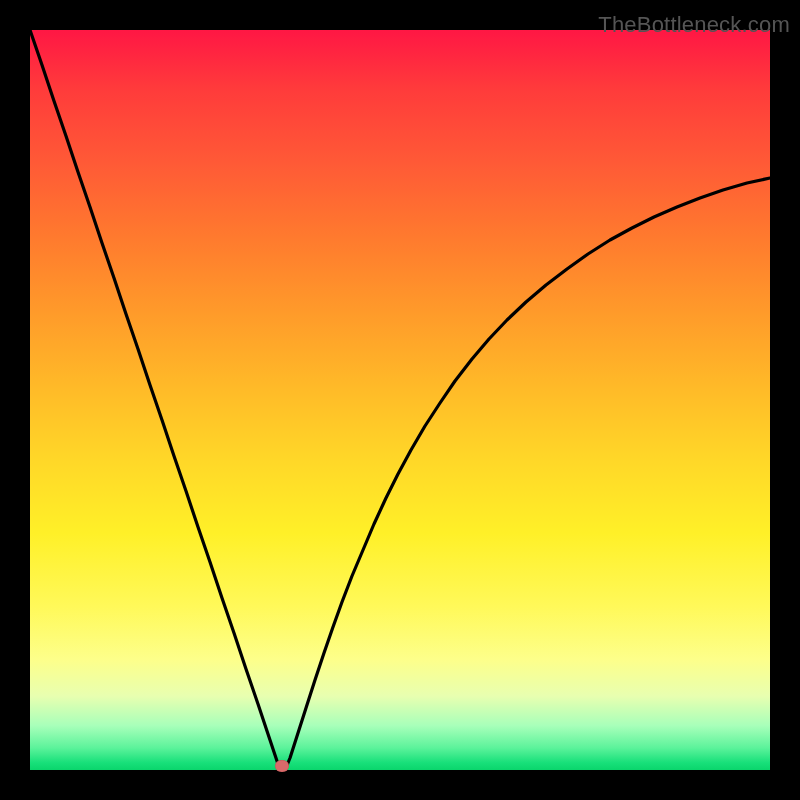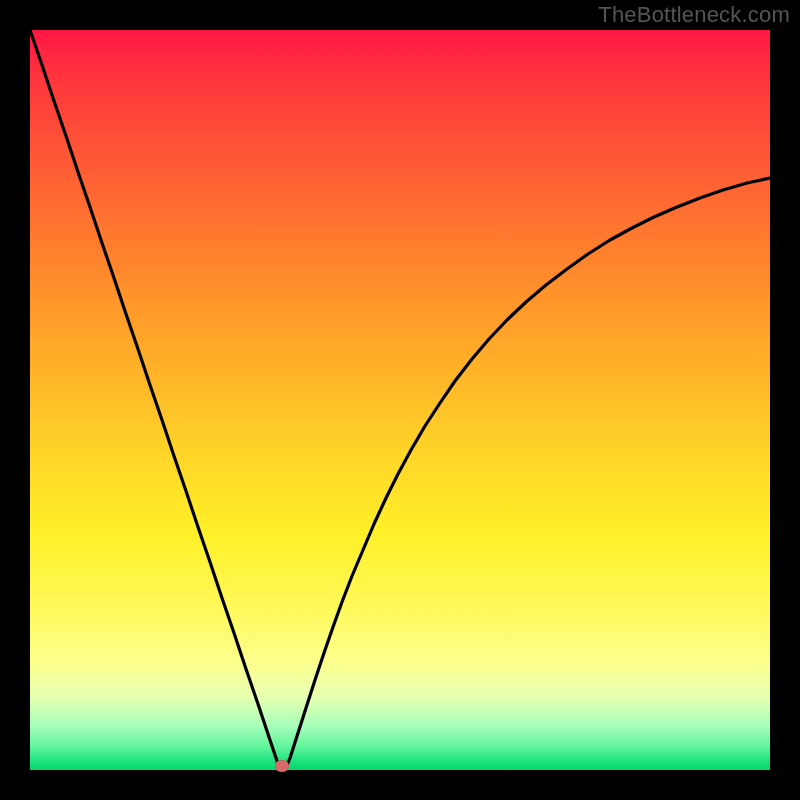--- a/index.html
+++ b/index.html
@@ -12,21 +12,21 @@
     font-family: Arial, Helvetica, sans-serif;
   }
   .frame {
     position: relative;
     width: 800px;
     height: 800px;
     background: #000;
   }
   .watermark {
     position: absolute;
-    top: 2px;
+    top: 12px;
     right: 10px;
     color: #555;
     font-size: 22px;
     font-weight: 500;
     z-index: 10;
     letter-spacing: 0.2px;
   }
   .plot-area {
     position: absolute;
     left: 30px;

